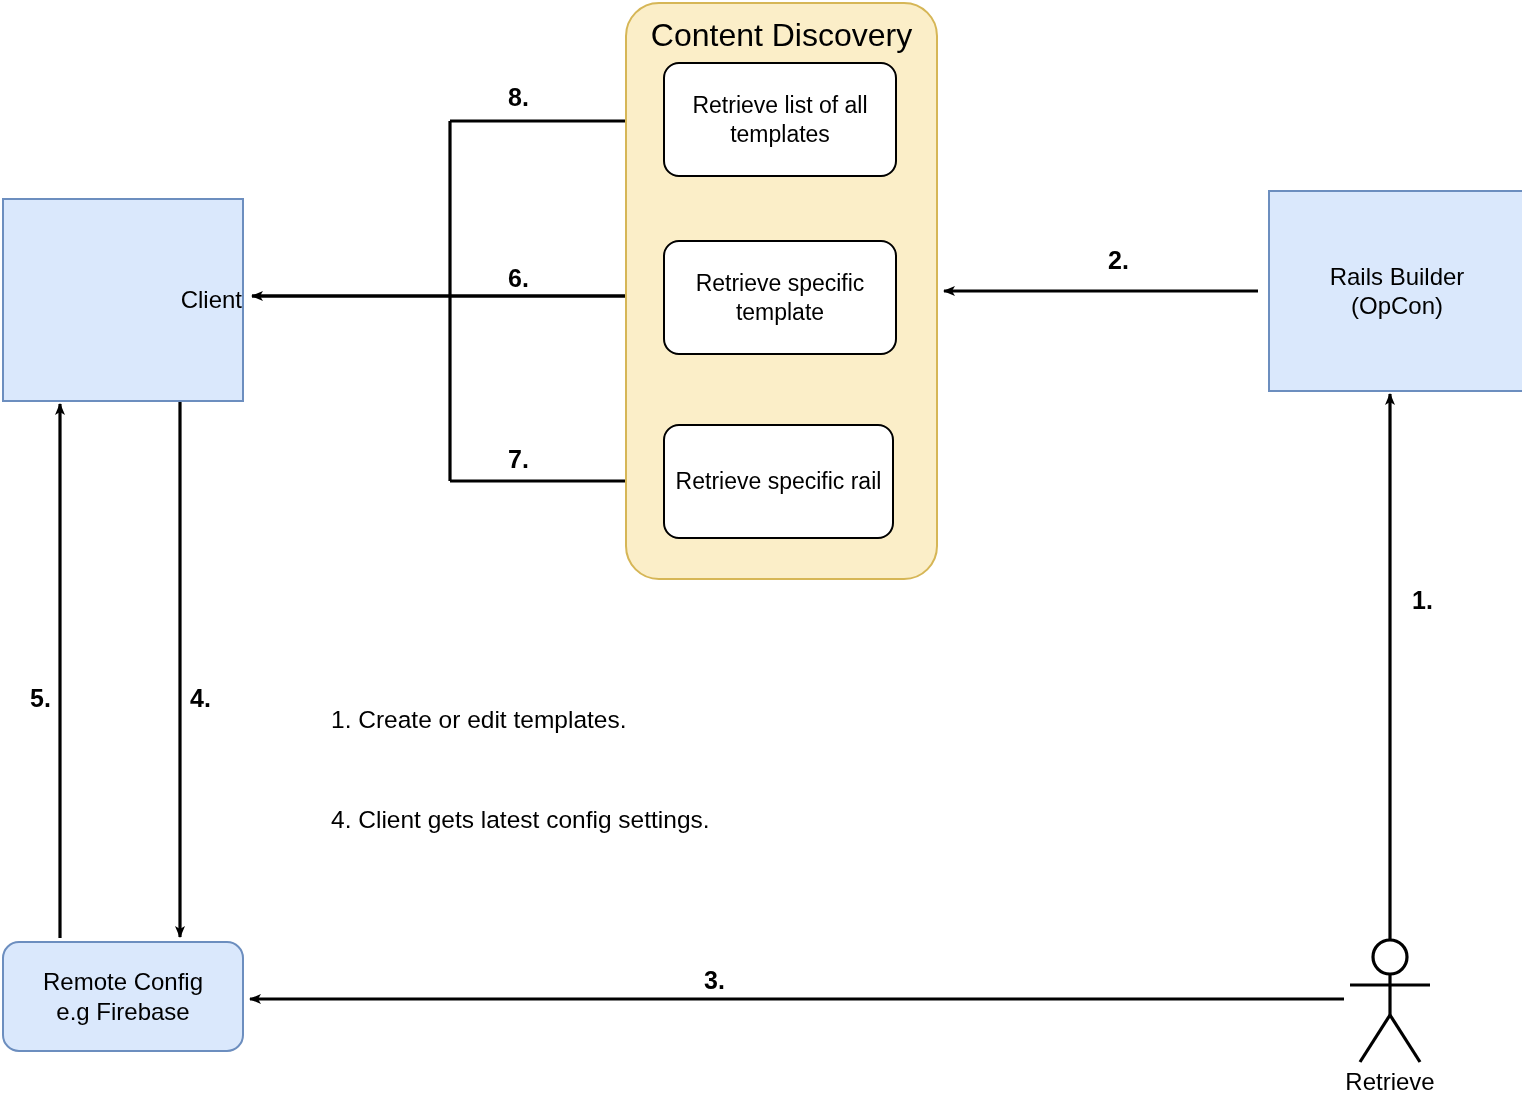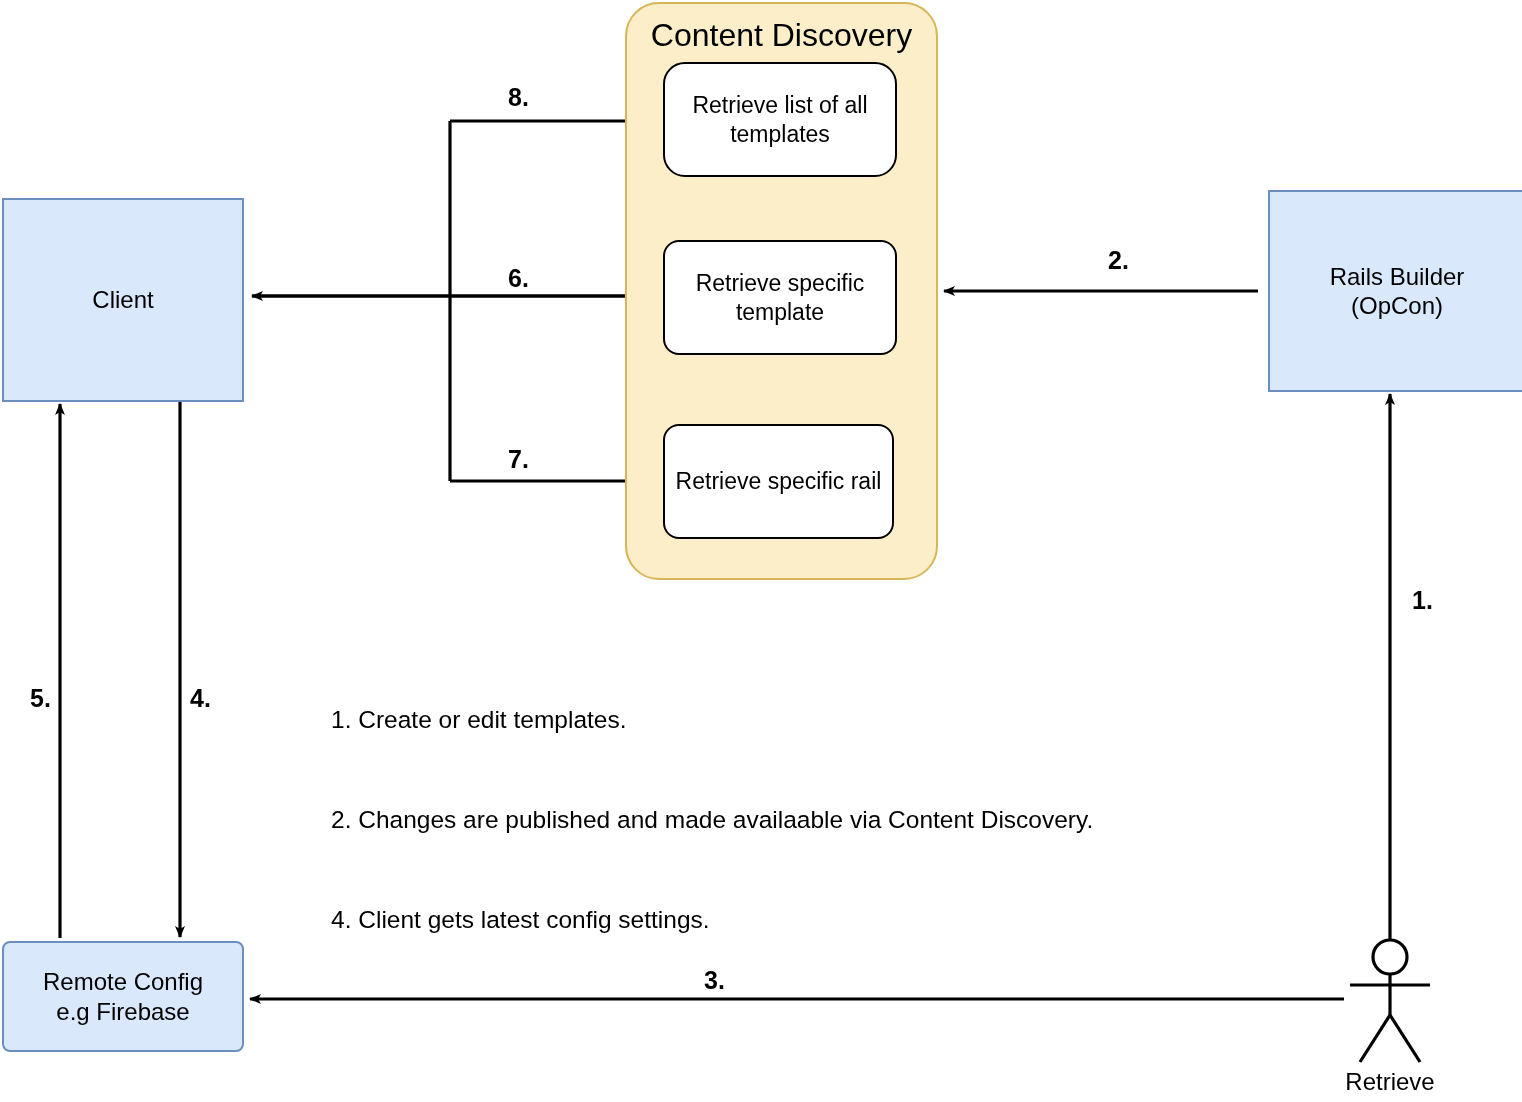--- a/index.html
+++ b/index.html
@@ -37,21 +37,21 @@
     text-align: center;
     color: #000000;
     line-height: 1.22;
   }
   .blue-box {
     background: #dae8fc;
     border: 2px solid #6c8ebf;
     font-size: 24px;
   }
   .blue-box.rounded {
-    border-radius: 8px;
+    border-radius: 17px;
   }
   .group-box {
     background: #fbeec8;
     border: 2px solid #d6b656;
     border-radius: 34px;
     align-items: flex-start;
     justify-content: center;
     font-size: 24px;
   }
   .group-title {
@@ -150,33 +150,33 @@
       <path d="M1350,985 L1430,985" stroke="#000000" stroke-width="3.2" fill="none"></path>
       <path d="M1390,1015 L1360,1062" stroke="#000000" stroke-width="3.2" fill="none"></path>
       <path d="M1390,1015 L1420,1062" stroke="#000000" stroke-width="3.2" fill="none"></path>
     </g>
   </svg>
 
   <div class="node group-box" style="left:625px; top:2px; width:313px; height:578px;">
     <div class="group-title">Content Discovery</div>
   </div>
 
-  <div class="node white-box" style="left:663px; top:62px; width:234px; height:115px;border-radius:22px;">
+  <div class="node white-box" style="left:663px; top:62px; width:234px; height:115px;">
     <span>Retrieve list of all<br>templates</span>
   </div>
 
   <div class="node white-box" style="left:663px; top:240px; width:234px; height:115px;">
     <span>Retrieve specific<br>template</span>
   </div>
 
   <div class="node white-box" style="left:663px; top:424px; width:231px; height:115px;">
     <span>Retrieve specific rail</span>
   </div>
 
-  <div class="node blue-box" style="left:2px; top:198px; width:242px; height:204px;">
+  <div class="node blue-box" style="left:2px; top:198px; width:242px; height:204px;justify-content:flex-end;">
     <span>Client</span>
   </div>
 
   <div class="node blue-box rounded" style="left:2px; top:941px; width:242px; height:111px;">
     <span>Remote Config<br>e.g Firebase</span>
   </div>
 
   <div class="node blue-box" style="left:1260px; top:190px; width:258px; height:202px;margin-left:8px;">
     <span>Rails Builder<br>(OpCon)</span>
   </div>
@@ -187,21 +187,20 @@
   <div class="edge-label" style="left:508px; top:264px;">6.</div>
   <div class="edge-label" style="left:508px; top:445px;">7.</div>
   <div class="edge-label" style="left:1108px; top:246px;">2.</div>
   <div class="edge-label" style="left:1412px; top:586px;">1.</div>
   <div class="edge-label" style="left:704px; top:966px;">3.</div>
   <div class="edge-label" style="left:30px; top:684px;">5.</div>
   <div class="edge-label" style="left:190px; top:684px;">4.</div>
 
   <div class="legend" style="left:331px; top:636px; width:880px;">
     <span class="legend-line">1. Create or edit templates.</span>
-    <span class="legend-line">2. Changes are published and made availaable via Content Discovery.</span>
     <span class="legend-line">4. Client gets latest config settings.</span>
     
     
     
     
     
     
   </div>
 
 </div>

